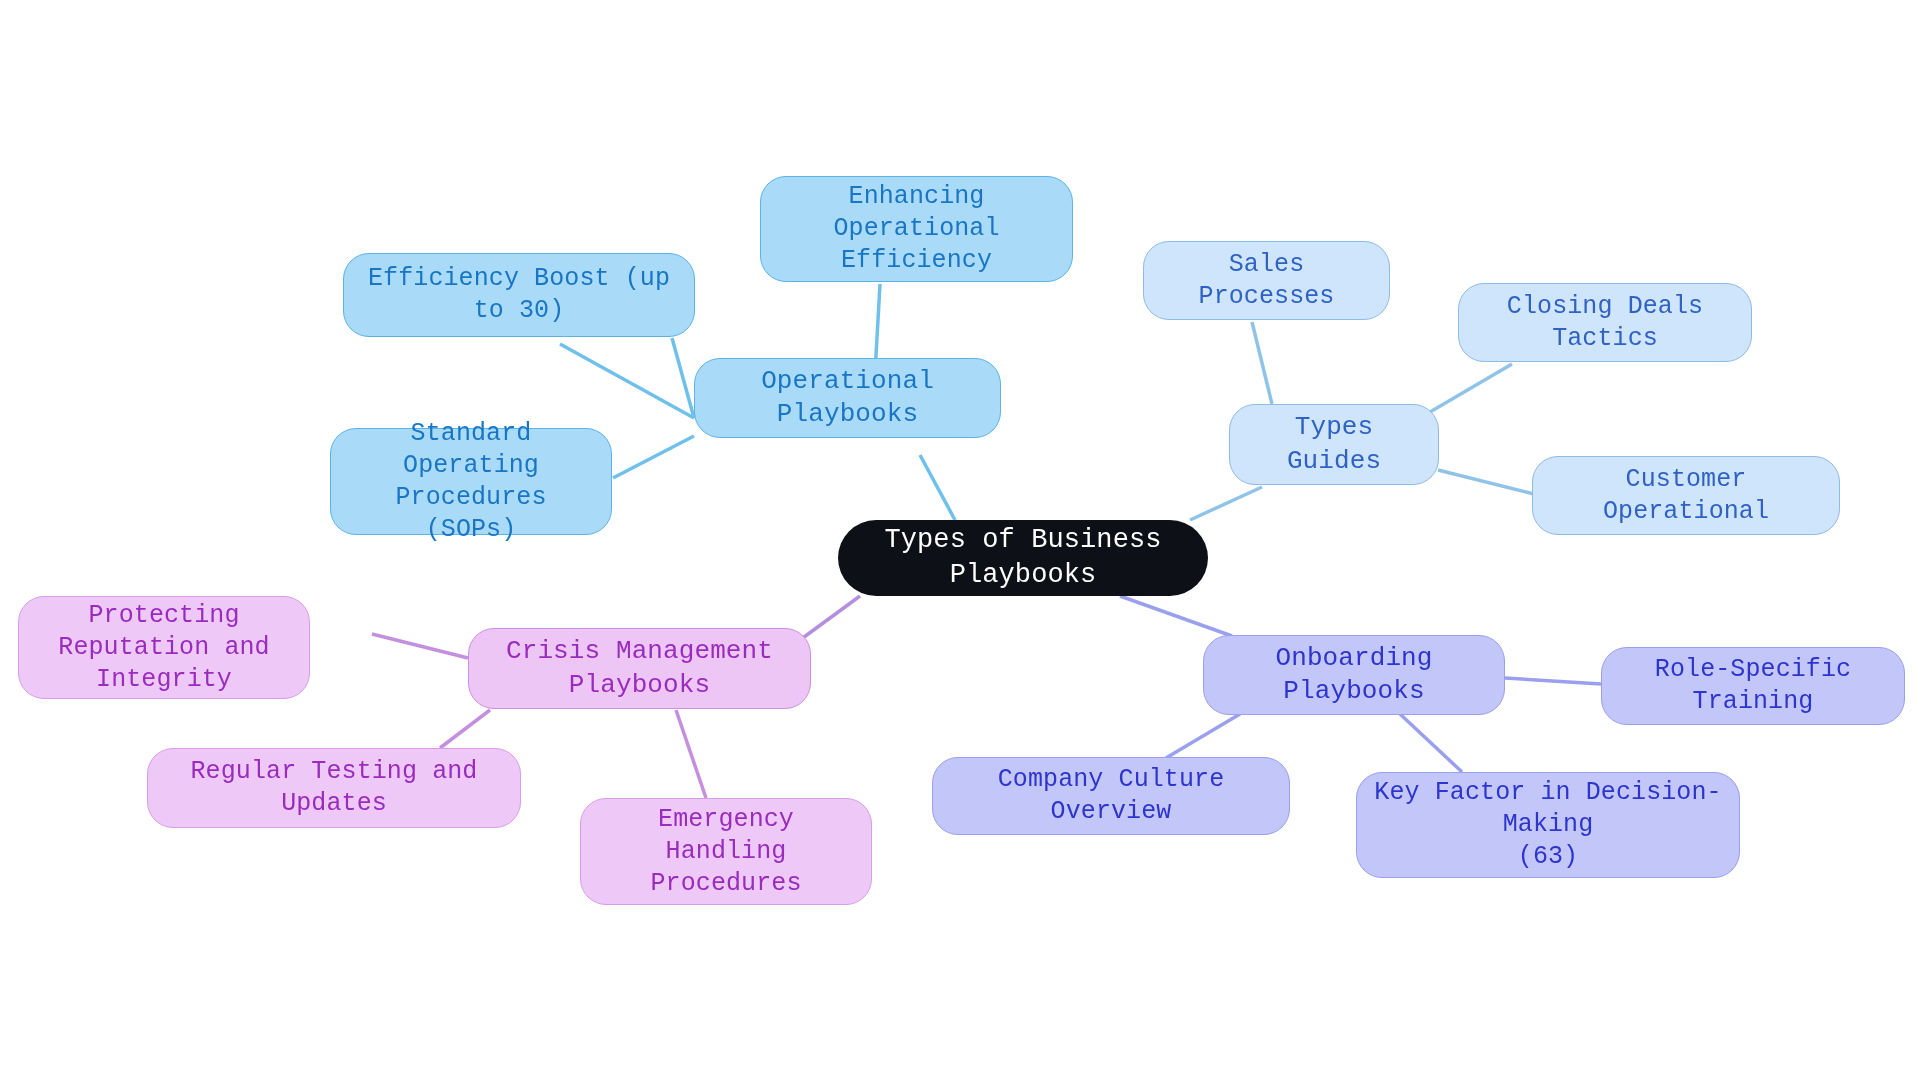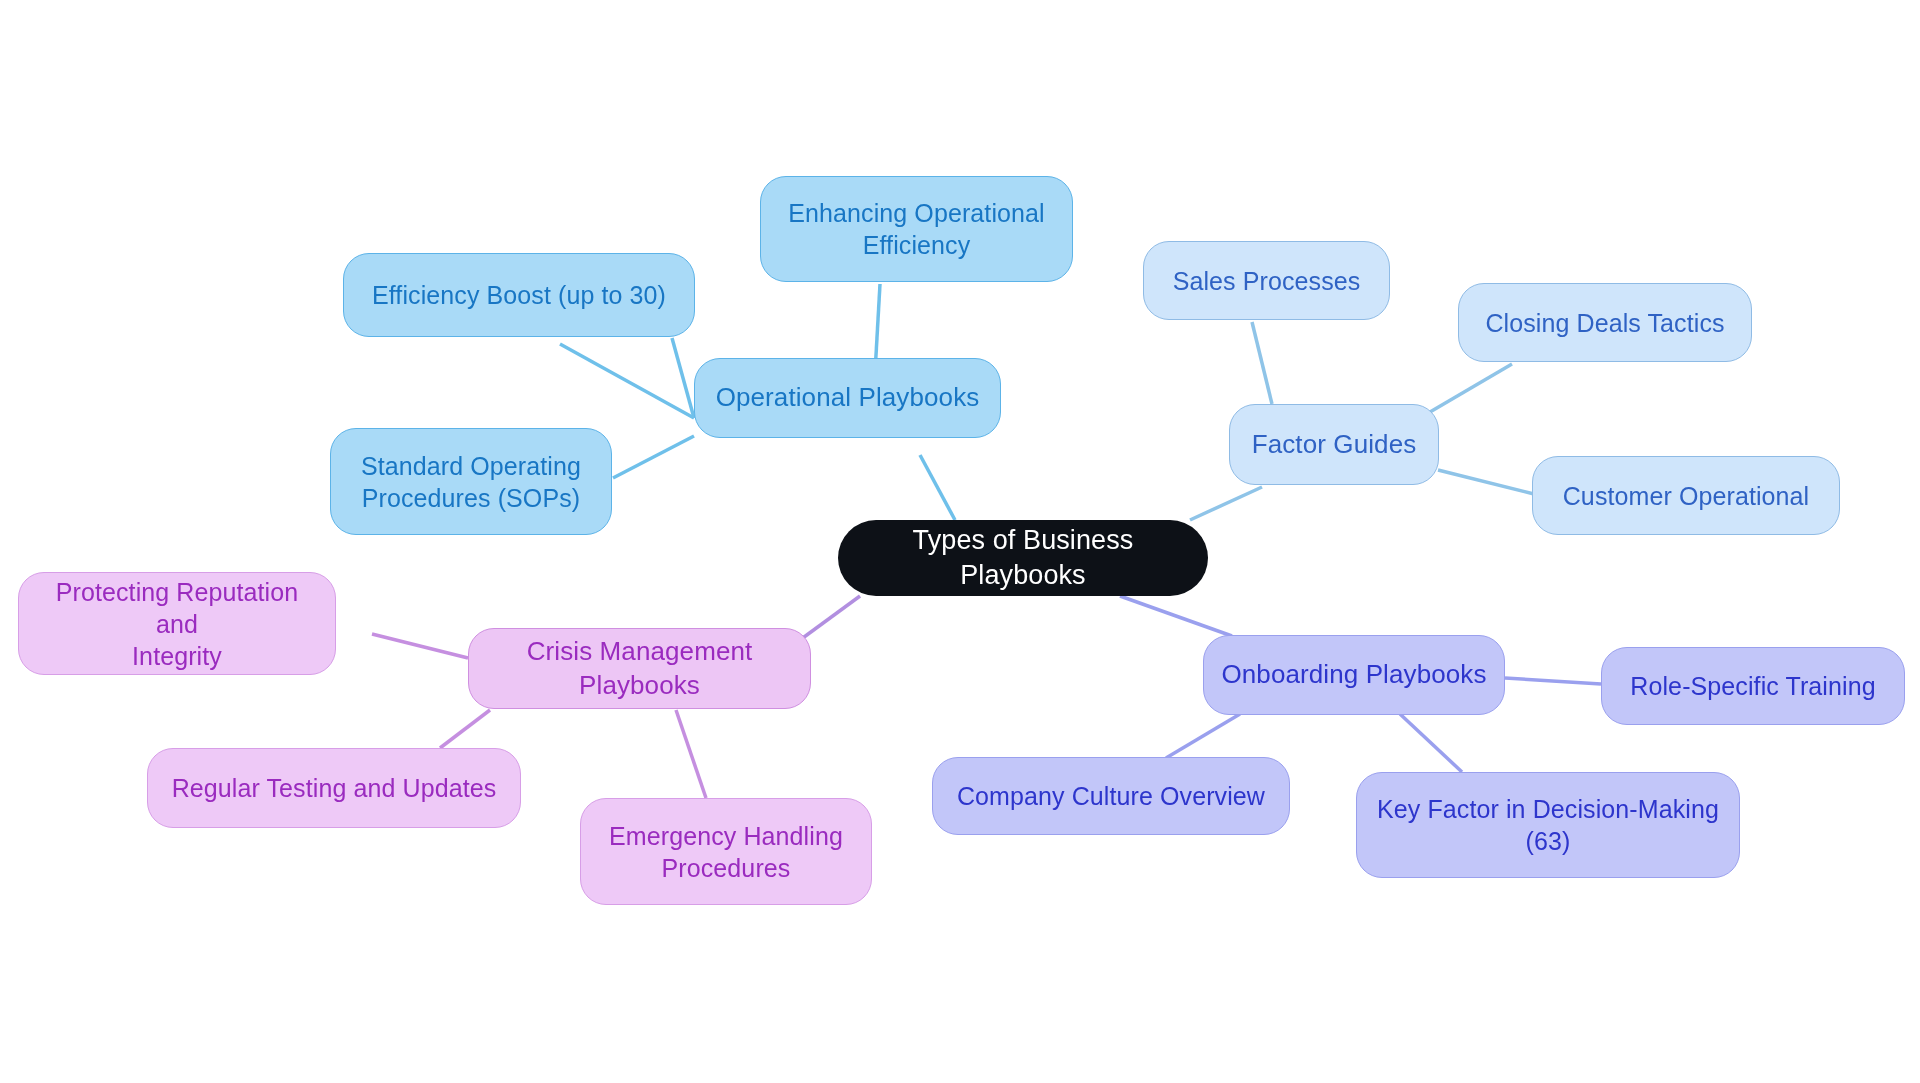--- a/index.html
+++ b/index.html
@@ -34,20 +34,21 @@
     align-items: center;
     justify-content: center;
     text-align: center;
     border-radius: 26px;
     border-style: solid;
     border-width: 1.5px;
     line-height: 1.28;
     padding: 16px 14px;
     white-space: pre-line;
     letter-spacing: 0.1px;
+    font-family: Liberation Mono, monospace;
   }
   .node.root {
     border-radius: 38px;
     border-width: 0;
     background: #0d1117;
     color: #ffffff;
     font-size: 27px;
     font-weight: 400;
     border-radius: 40px;
   }
@@ -131,31 +132,31 @@
   <div class="node b-ops-main fs-26" style="left:694px; top:358px; width:307px; height:80px;">Operational Playbooks</div>
 
   <div class="node b-ops fs-25" style="left:343px; top:253px; width:352px; height:84px;">Efficiency Boost (up to 30)</div>
 
   <div class="node b-ops fs-25" style="left:760px; top:176px; width:313px; height:106px;">Enhancing Operational
 Efficiency</div>
 
   <div class="node b-ops fs-25" style="left:330px; top:428px; width:282px; height:107px;">Standard Operating
 Procedures (SOPs)</div>
 
-  <div class="node b-sales fs-26" style="left:1229px; top:404px; width:210px; height:81px;">Factor Guides</div>
+  <div class="node b-sales fs-26" style="left:1229px; top:404px; width:210px; height:81px;">Types Guides</div>
 
   <div class="node b-sales fs-25" style="left:1458px; top:283px; width:294px; height:79px;">Closing Deals Tactics</div>
 
   <div class="node b-sales fs-25" style="left:1143px; top:241px; width:247px; height:79px;">Sales Processes</div>
 
   <div class="node b-sales fs-25" style="left:1532px; top:456px; width:308px; height:79px;">Customer Operational</div>
 
   <div class="node b-crisis fs-26" style="left:468px; top:628px; width:343px; height:81px;">Crisis Management Playbooks</div>
 
-  <div class="node b-crisis-light fs-25" style="left:18px; top:572px; width:318px; height:103px;">Protecting Reputation and
+  <div class="node b-crisis-light fs-25" style="left:18px; top:596px; width:292px; height:103px;">Protecting Reputation and
 Integrity</div>
 
   <div class="node b-crisis-light fs-25" style="left:147px; top:748px; width:374px; height:80px;">Regular Testing and Updates</div>
 
   <div class="node b-crisis-light fs-25" style="left:580px; top:798px; width:292px; height:107px;">Emergency Handling
 Procedures</div>
 
   <div class="node b-onboard fs-26" style="left:1203px; top:635px; width:302px; height:80px;">Onboarding Playbooks</div>
 
   <div class="node b-onboard fs-25" style="left:932px; top:757px; width:358px; height:78px;">Company Culture Overview</div>

